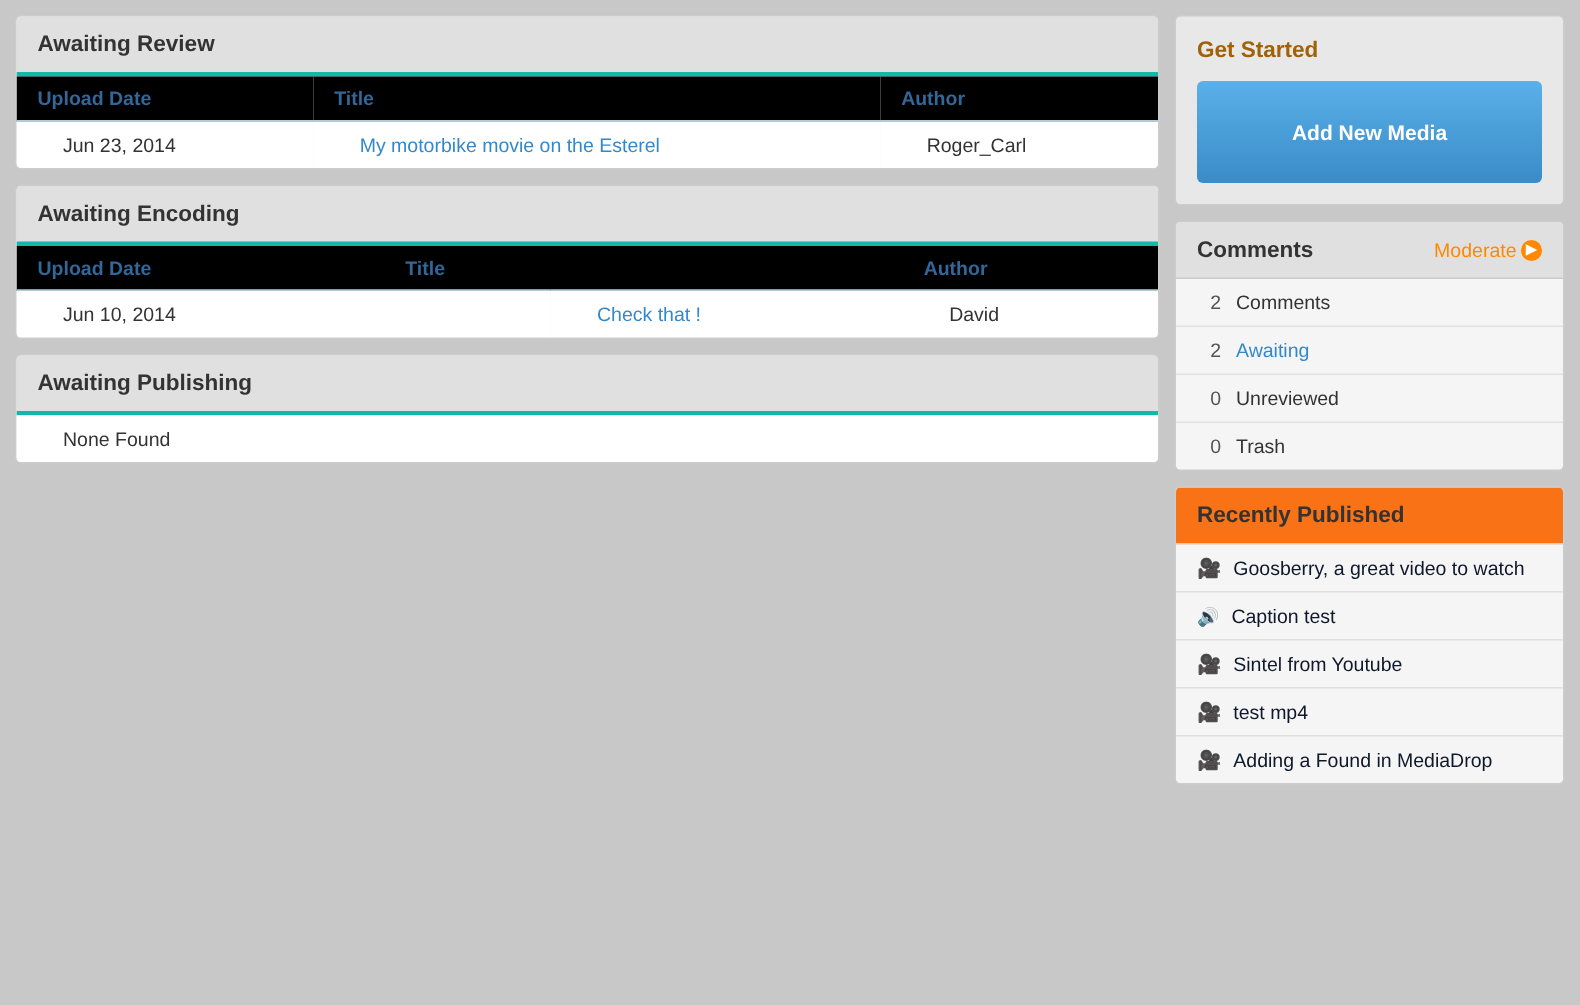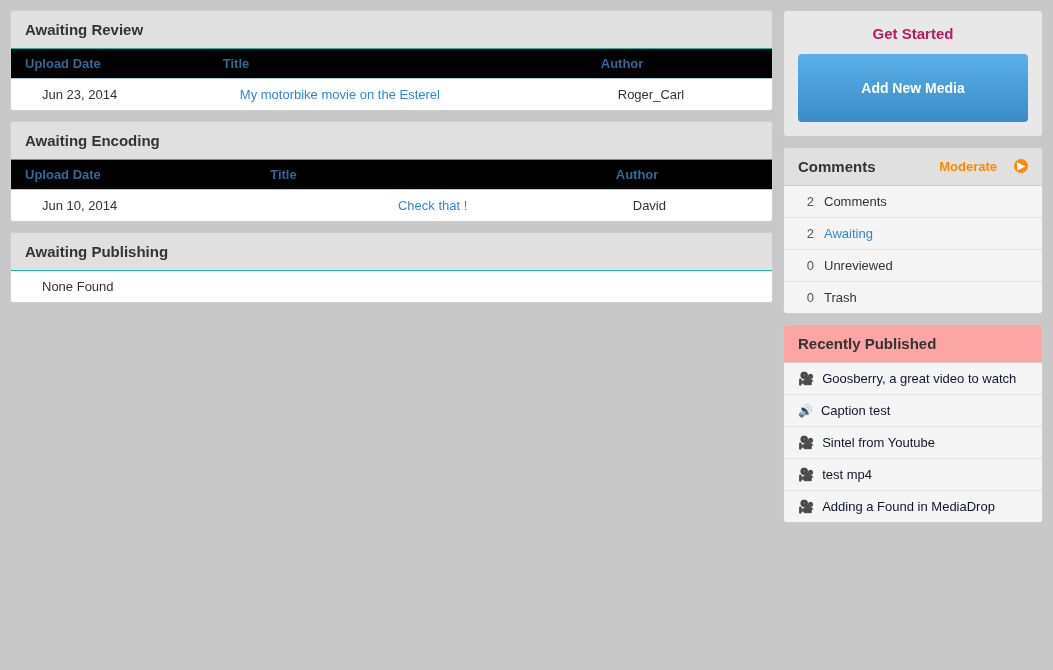--- a/index.html
+++ b/index.html
@@ -35,21 +35,21 @@
       border: 1px solid #ccc;
       border-radius: 4px;
       overflow: hidden;
     }
     .panel-header {
       background: #e0e0e0;
       padding: 10px 14px;
       font-size: 15px;
       font-weight: bold;
       color: #333;
-      border-bottom: 1px solid #14b8a6;
+      border-bottom: 3px solid #14b8a6;
     }
 
     
     .data-table {
       width: 100%;
       border-collapse: collapse;
     }
     .data-table thead tr {
       background: #000000;
     }
@@ -88,23 +88,22 @@
     
     .get-started-panel {
       background: #e8e8e8;
       border: 1px solid #ccc;
       border-radius: 4px;
       padding: 14px;
     }
     .get-started-title {
       font-size: 15px;
       font-weight: bold;
-      color: #be185d;
+      color: #a16207;
       margin-bottom: 12px;
-      text-align: center;
     }
     .add-media-btn {
       display: block;
       width: 100%;
       padding: 26px;
       background: linear-gradient(to bottom, #5ab0e8, #3a8cc8);
       color: #fff;
       font-size: 14px;
       font-weight: bold;
       border: none;
@@ -131,23 +130,22 @@
       font-size: 15px;
       font-weight: bold;
       color: #333;
     }
     .moderate-link {
       color: #ff8800;
       font-size: 13px;
       text-decoration: none;
       cursor: pointer;
       display: flex;
-      align-items: flex-start;
-      gap: 17px;
-      font-weight: bold;
+      align-items: flex-end;
+      gap: 3px;
     }
     .moderate-circle {
       display: inline-block;
       width: 14px;
       height: 14px;
       background: #ff8800;
       border-radius: 50%;
       color: #fff;
       font-size: 10px;
       text-align: center;
@@ -181,21 +179,21 @@
     }
 
     .recently-published-panel {
       background: #e8e8e8;
       border: 1px solid #ccc;
       border-radius: 4px;
       overflow: hidden;
     }
     .recently-published-header {
       padding: 10px 14px;
-      background: #fca5a5;
+      background: #f97316;
       border-bottom: 1px solid #ccc;
       font-size: 15px;
       font-weight: bold;
       color: #333;
     }
     .recent-list {
       list-style: none;
       background: #f5f5f5;
     }
     .recent-list li {

